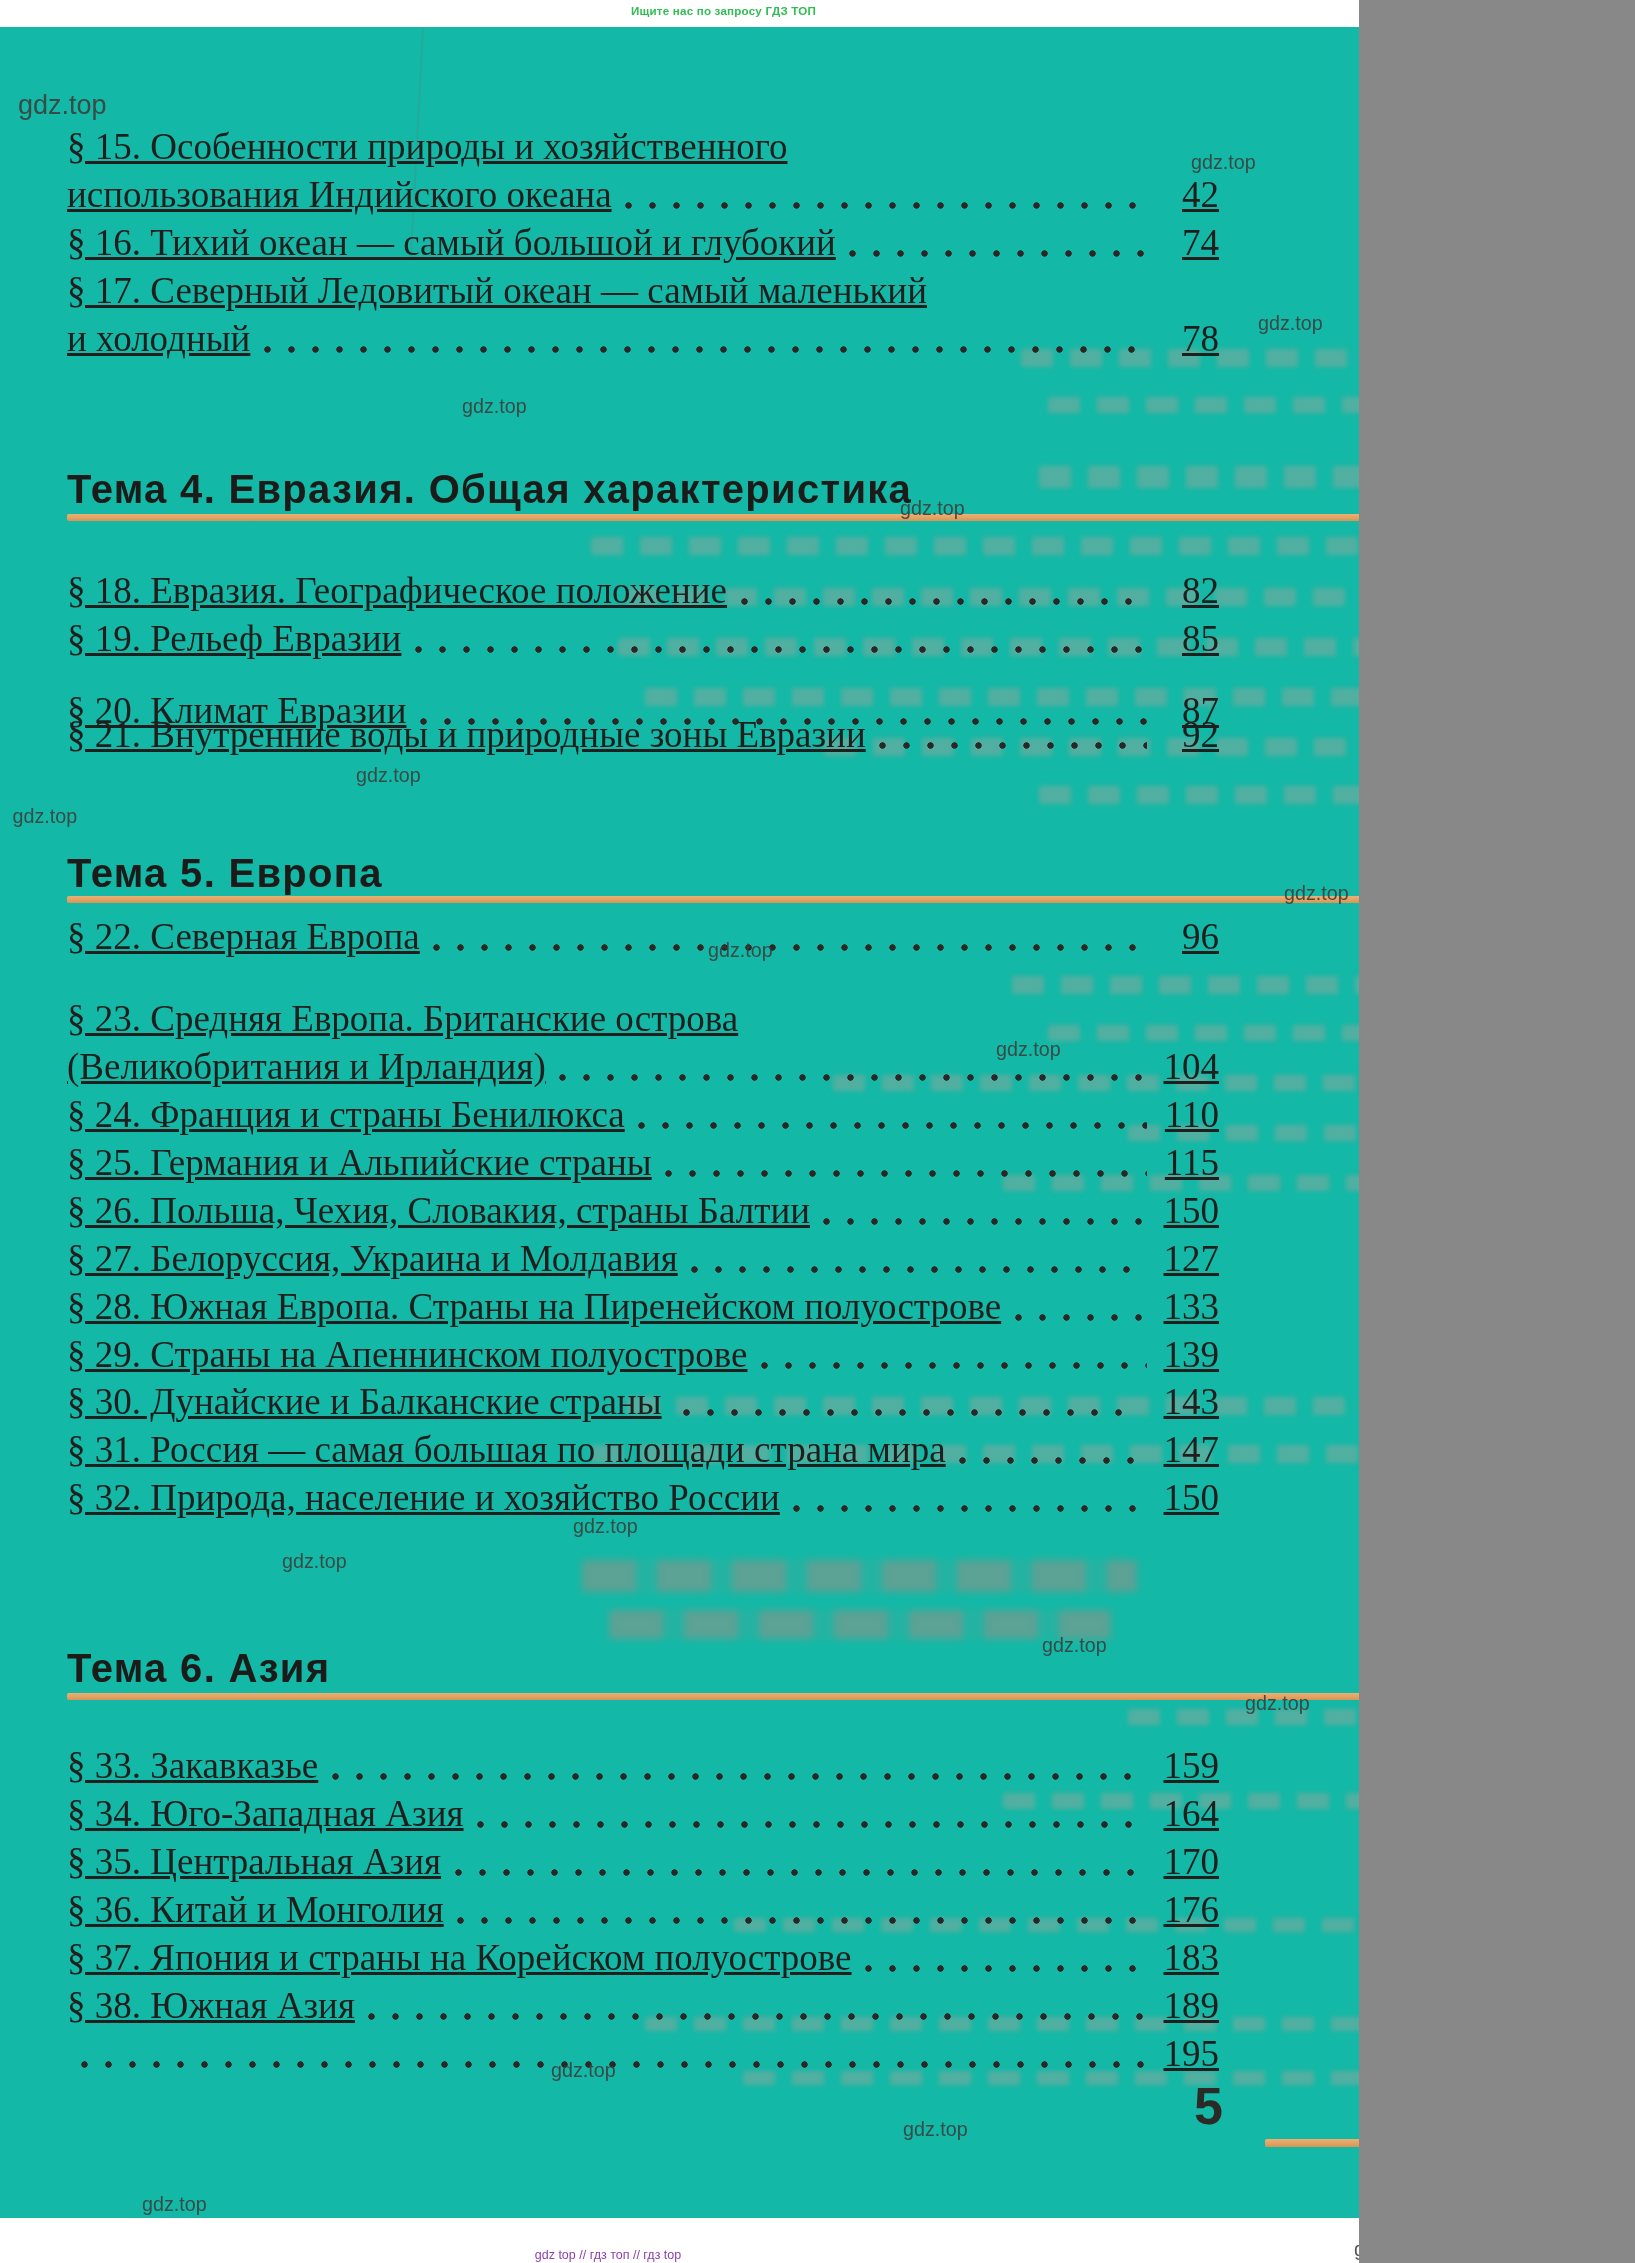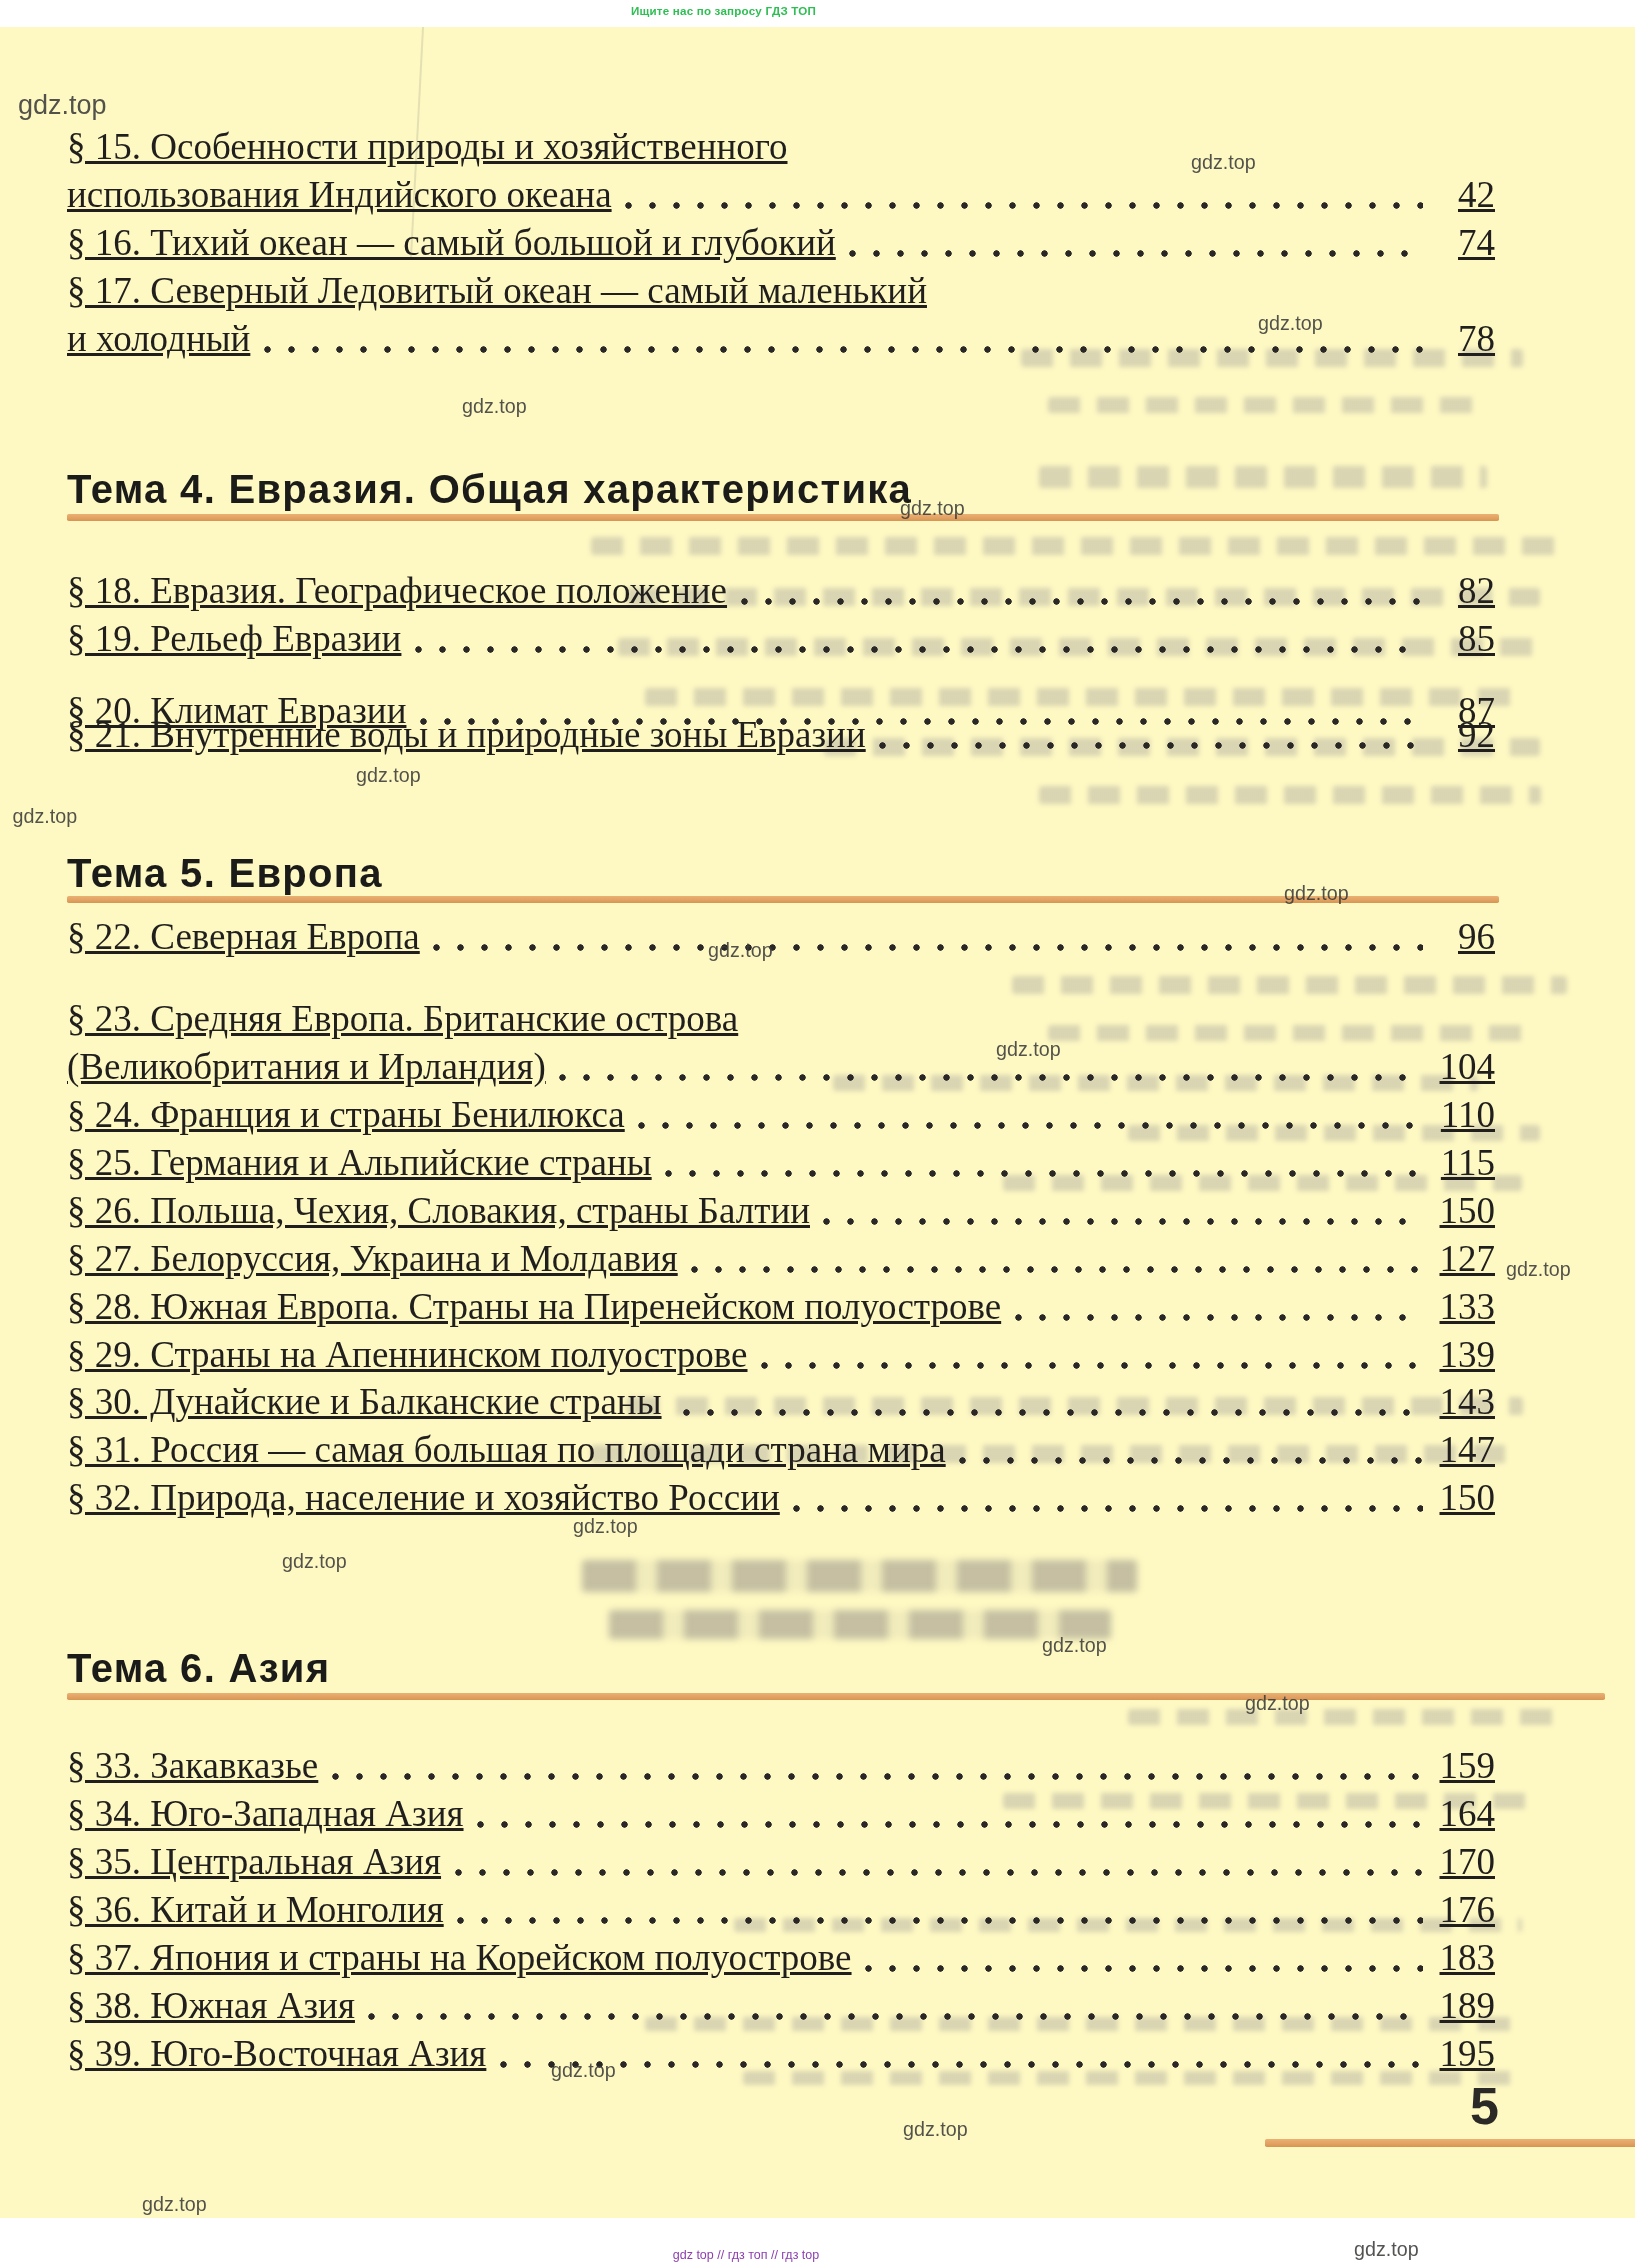--- a/index.html
+++ b/index.html
@@ -1,19 +1,19 @@
 <!DOCTYPE html>
 <html lang="ru" style="font-size:14.3px"><head>
 <meta charset="utf-8">
 <style>
   html,body{margin:0;padding:0;background:#888;}
   .page{
     position:relative;
-    width:1635px;height:2263px;
-    background:#fef9c3;
+    width:1359px;height:2263px;
+    background:#14b8a6;
     overflow:hidden;
     font-family:"Liberation Serif", serif;
   }
   
   .strip{position:absolute;left:0;right:0;background:#ffffff;z-index:2;}
   .strip.top{top:0;height:27px;}
   .strip.bottom{top:2210px;height:53px;margin-top:8px;}
   .promo{
     position:absolute;left:631px;top:3.6px;
     font-family:"Liberation Sans", sans-serif;
@@ -253,21 +253,20 @@
         <span class="toc-title">§ 37. Япония и страны на Корейском полуострове</span>
         <span class="toc-dots"></span>
         <span class="toc-page">183</span>
       </div>
       <div class="toc-row" style="top: 1985px;">
         <span class="toc-title">§ 38. Южная Азия</span>
         <span class="toc-dots"></span>
         <span class="toc-page">189</span>
       </div>
       <div class="toc-row" style="top: 2033px;">
-        <span class="toc-title">§ 39. Юго-Восточная Азия</span>
         <span class="toc-dots"></span>
         <span class="toc-page">195</span>
       </div>
     </main>
 
   <div class="pagenum">5</div>
   <div class="rule bottom-rule"></div>
 
   <div class="strip bottom">
     <span class="footer-links">gdz top  //  гдз топ  //  гдз top</span>

